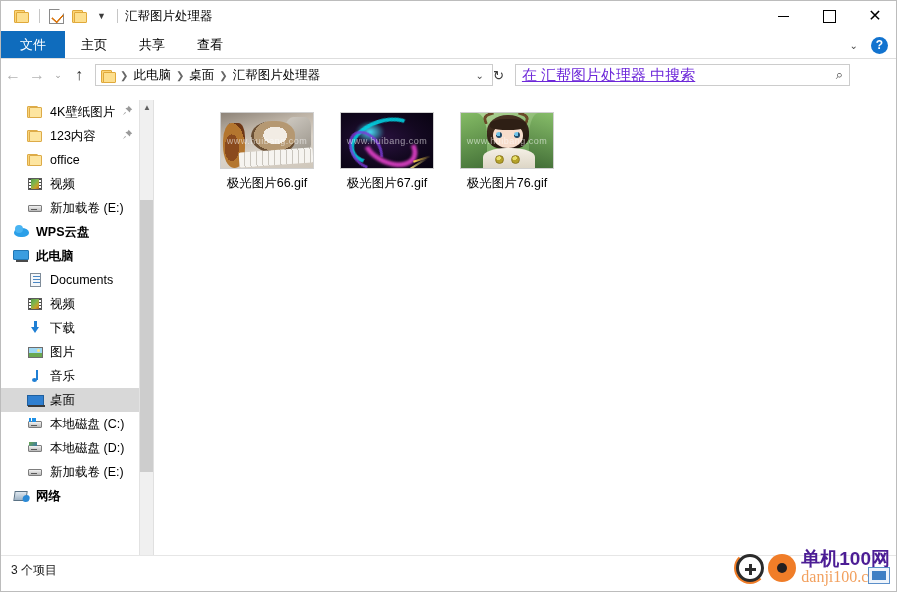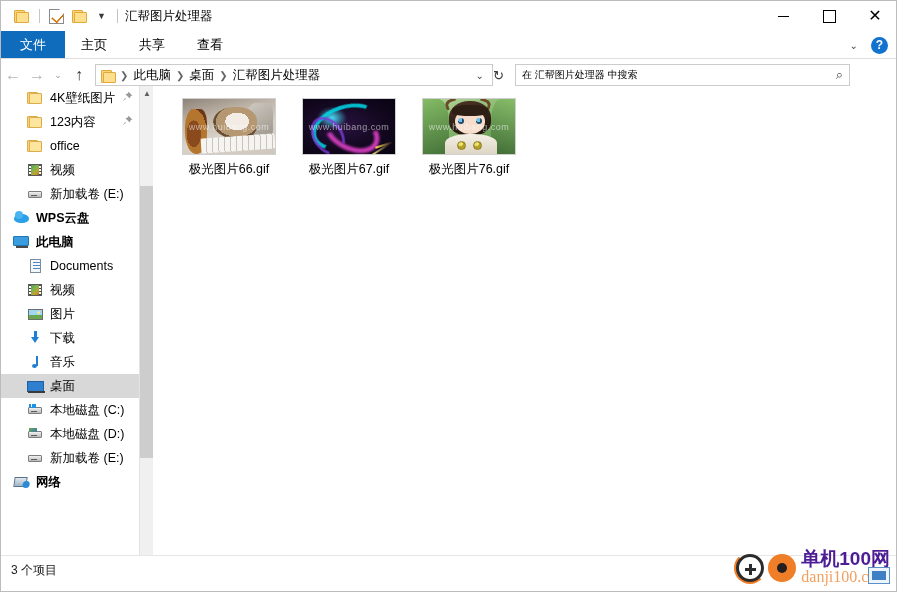--- a/index.html
+++ b/index.html
@@ -147,29 +147,30 @@
   .addr-chev { font-size: 10px; color: #4a4a4a; padding: 0 6px 0 2px; }
   .addr-refresh {
     font-size: 13px; color: #3a3a3a; padding: 0 5px 0 0; line-height: 1;
   }
   #searchbox {
     flex: 0 0 auto; width: 335px; height: 22px; margin-left: 6px;
     background: #ffffff; border: 1px solid #cccccc;
     display: flex; align-items: center; padding: 0 6px;
   }
   #search-placeholder {
-    font-size: 10px; color: #000000; flex: 1; white-space: nowrap;
+    font-size: 15px; color: #6d28d9; flex: 1; white-space: nowrap; text-decoration: underline;
   }
   .search-icon { font-size: 13px; color: #444; }
 
   
   #body {
-    position: absolute; left: 0; top: 85px;
+    position: absolute; left: 0; top: 99px;
     width: 897px; height: 479px;
     display: flex;
+    gap: 38px;
   }
   #nav-pane {
     width: 152px; height: 479px; position: relative;
     background: #ffffff; overflow: hidden;
   }
   #nav-list { position: absolute; left: 0; top: 0; width: 138px; }
   .nav-item {
     height: 24px; display: flex; align-items: center;
     font-size: 12.5px; color: #000000; white-space: nowrap;
     padding-right: 4px; position: relative;
@@ -654,29 +655,29 @@
             <span class="nav-label">Documents</span>
           </div>
           <div class="nav-item ind1">
             <span class="nav-ico">
               <span class="ic-video"></span>
             </span>
             <span class="nav-label">视频</span>
           </div>
           <div class="nav-item ind1">
             <span class="nav-ico">
+              <span class="ic-dl"></span>
+            </span>
+            <span class="nav-label">下载</span>
+          </div>
+          <div class="nav-item ind1">
+            <span class="nav-ico">
               <span class="ic-pics"></span>
             </span>
             <span class="nav-label">图片</span>
-          </div>
-          <div class="nav-item ind1">
-            <span class="nav-ico">
-              <span class="ic-dl"></span>
-            </span>
-            <span class="nav-label">下载</span>
           </div>
           <div class="nav-item ind1">
             <span class="nav-ico">
               <span class="ic-music"></span>
             </span>
             <span class="nav-label">音乐</span>
           </div>
           <div class="nav-item ind1 selected">
             <span class="nav-ico">
               <span class="ic-desktop"></span>

